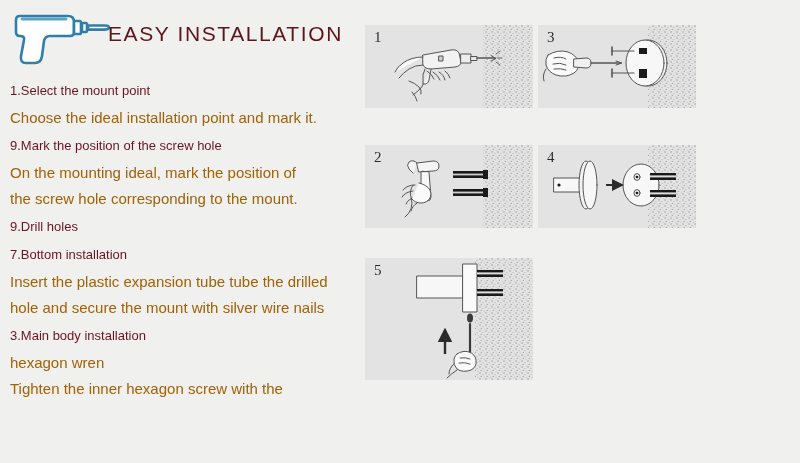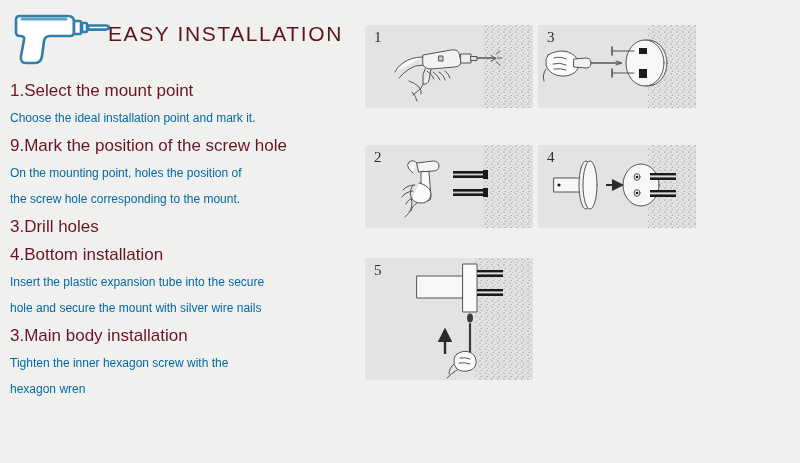--- a/index.html
+++ b/index.html
@@ -56,28 +56,28 @@
   }
 
   .steps {
     position: absolute;
     left: 10px;
     top: 78px;
     width: 348px;
   }
   .step-head {
     color: #6b1420;
-    font-size: 17px;
+    font-size: 13px;
     line-height: 26px;
     margin: 0 0 1px 0;
     white-space: nowrap;
   }
   .step-body {
-    color: #0369a1;
-    font-size: 12px;
+    color: #a16207;
+    font-size: 15px;
     line-height: 26px;
     margin: 0;
   }
   .step-body .ln {
     display: block;
     white-space: nowrap;
   }
   .step-block { margin-bottom: 2px; }
 
   
@@ -138,42 +138,42 @@
       <div class="step-block">
         <div class="step-head">1.Select the mount point</div>
         <div class="step-body">
           <span class="ln">Choose the ideal installation point and mark it.</span>
         </div>
       </div>
 
       <div class="step-block">
         <div class="step-head">9.Mark the position of the screw hole</div>
         <div class="step-body">
-          <span class="ln">On the mounting point, holes the position of</span>
+          <span class="ln">On the mounting ideal, mark the position of</span>
           <span class="ln">the screw hole corresponding to the mount.</span>
         </div>
       </div>
 
       <div class="step-block">
-        <div class="step-head">3.Drill holes</div>
-      </div>
-
-      <div class="step-block">
-        <div class="step-head">4.Bottom installation</div>
+        <div class="step-head">9.Drill holes</div>
+      </div>
+
+      <div class="step-block">
+        <div class="step-head">7.Bottom installation</div>
         <div class="step-body">
-          <span class="ln">Insert the plastic expansion tube into the secure</span>
+          <span class="ln">Insert the plastic expansion tube tube the drilled</span>
           <span class="ln">hole  and secure the mount with silver wire nails</span>
         </div>
       </div>
 
       <div class="step-block">
         <div class="step-head">3.Main body installation</div>
         <div class="step-body">
+          <span class="ln">hexagon wren</span>
           <span class="ln">Tighten the inner hexagon screw with the</span>
-          <span class="ln">hexagon wren</span>
         </div>
       </div>
 
     </div>
   </div>
 
   <div class="panels">
 
     <svg width="0" height="0" style="position:absolute">
       <defs>

